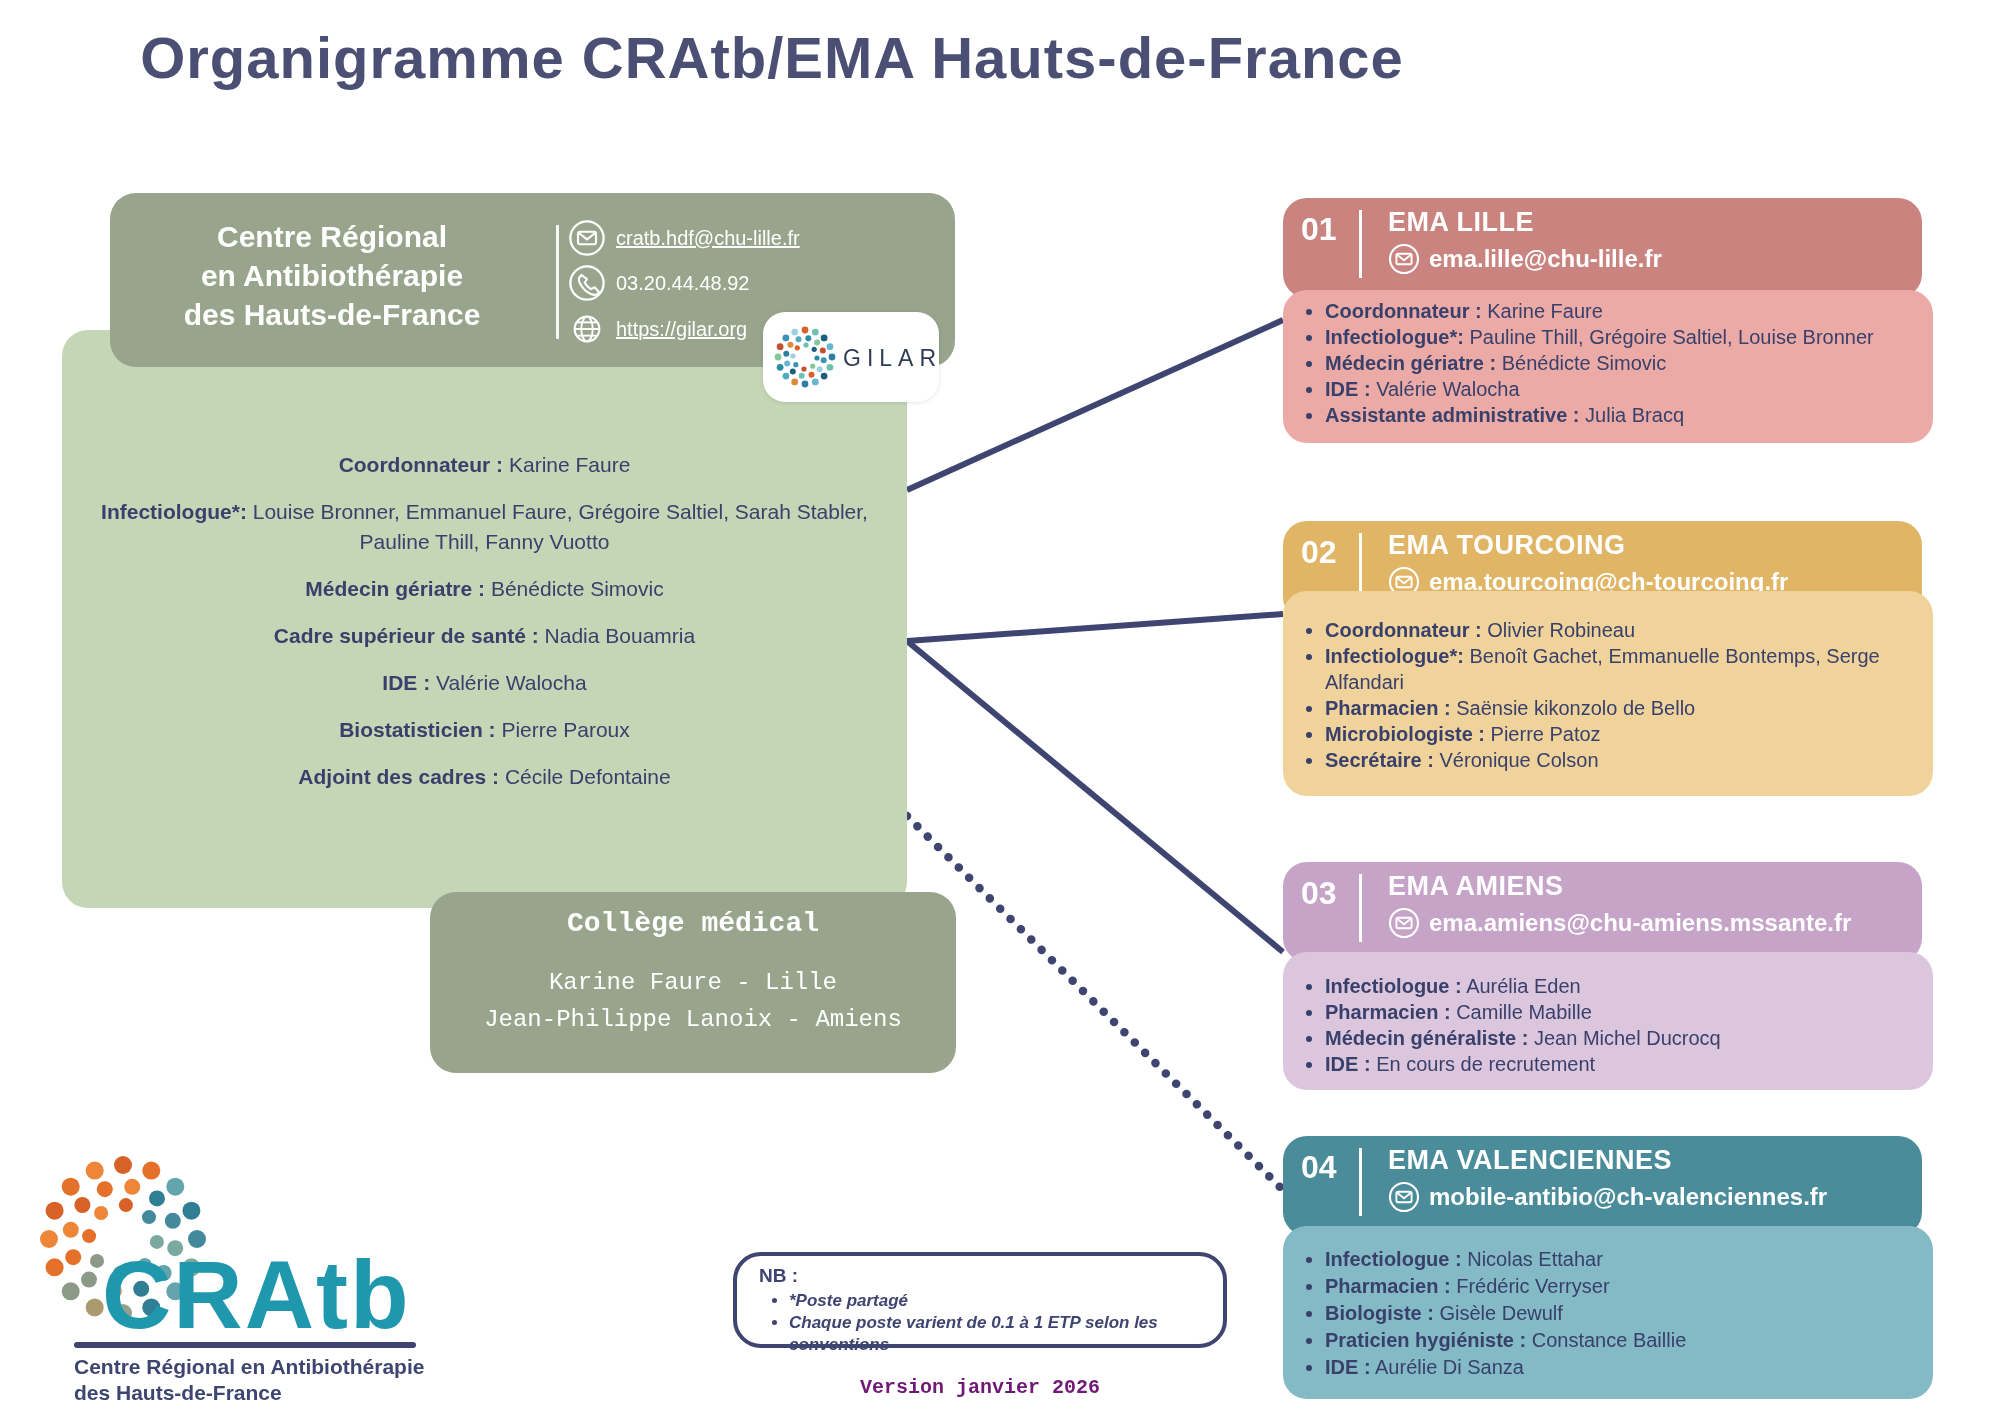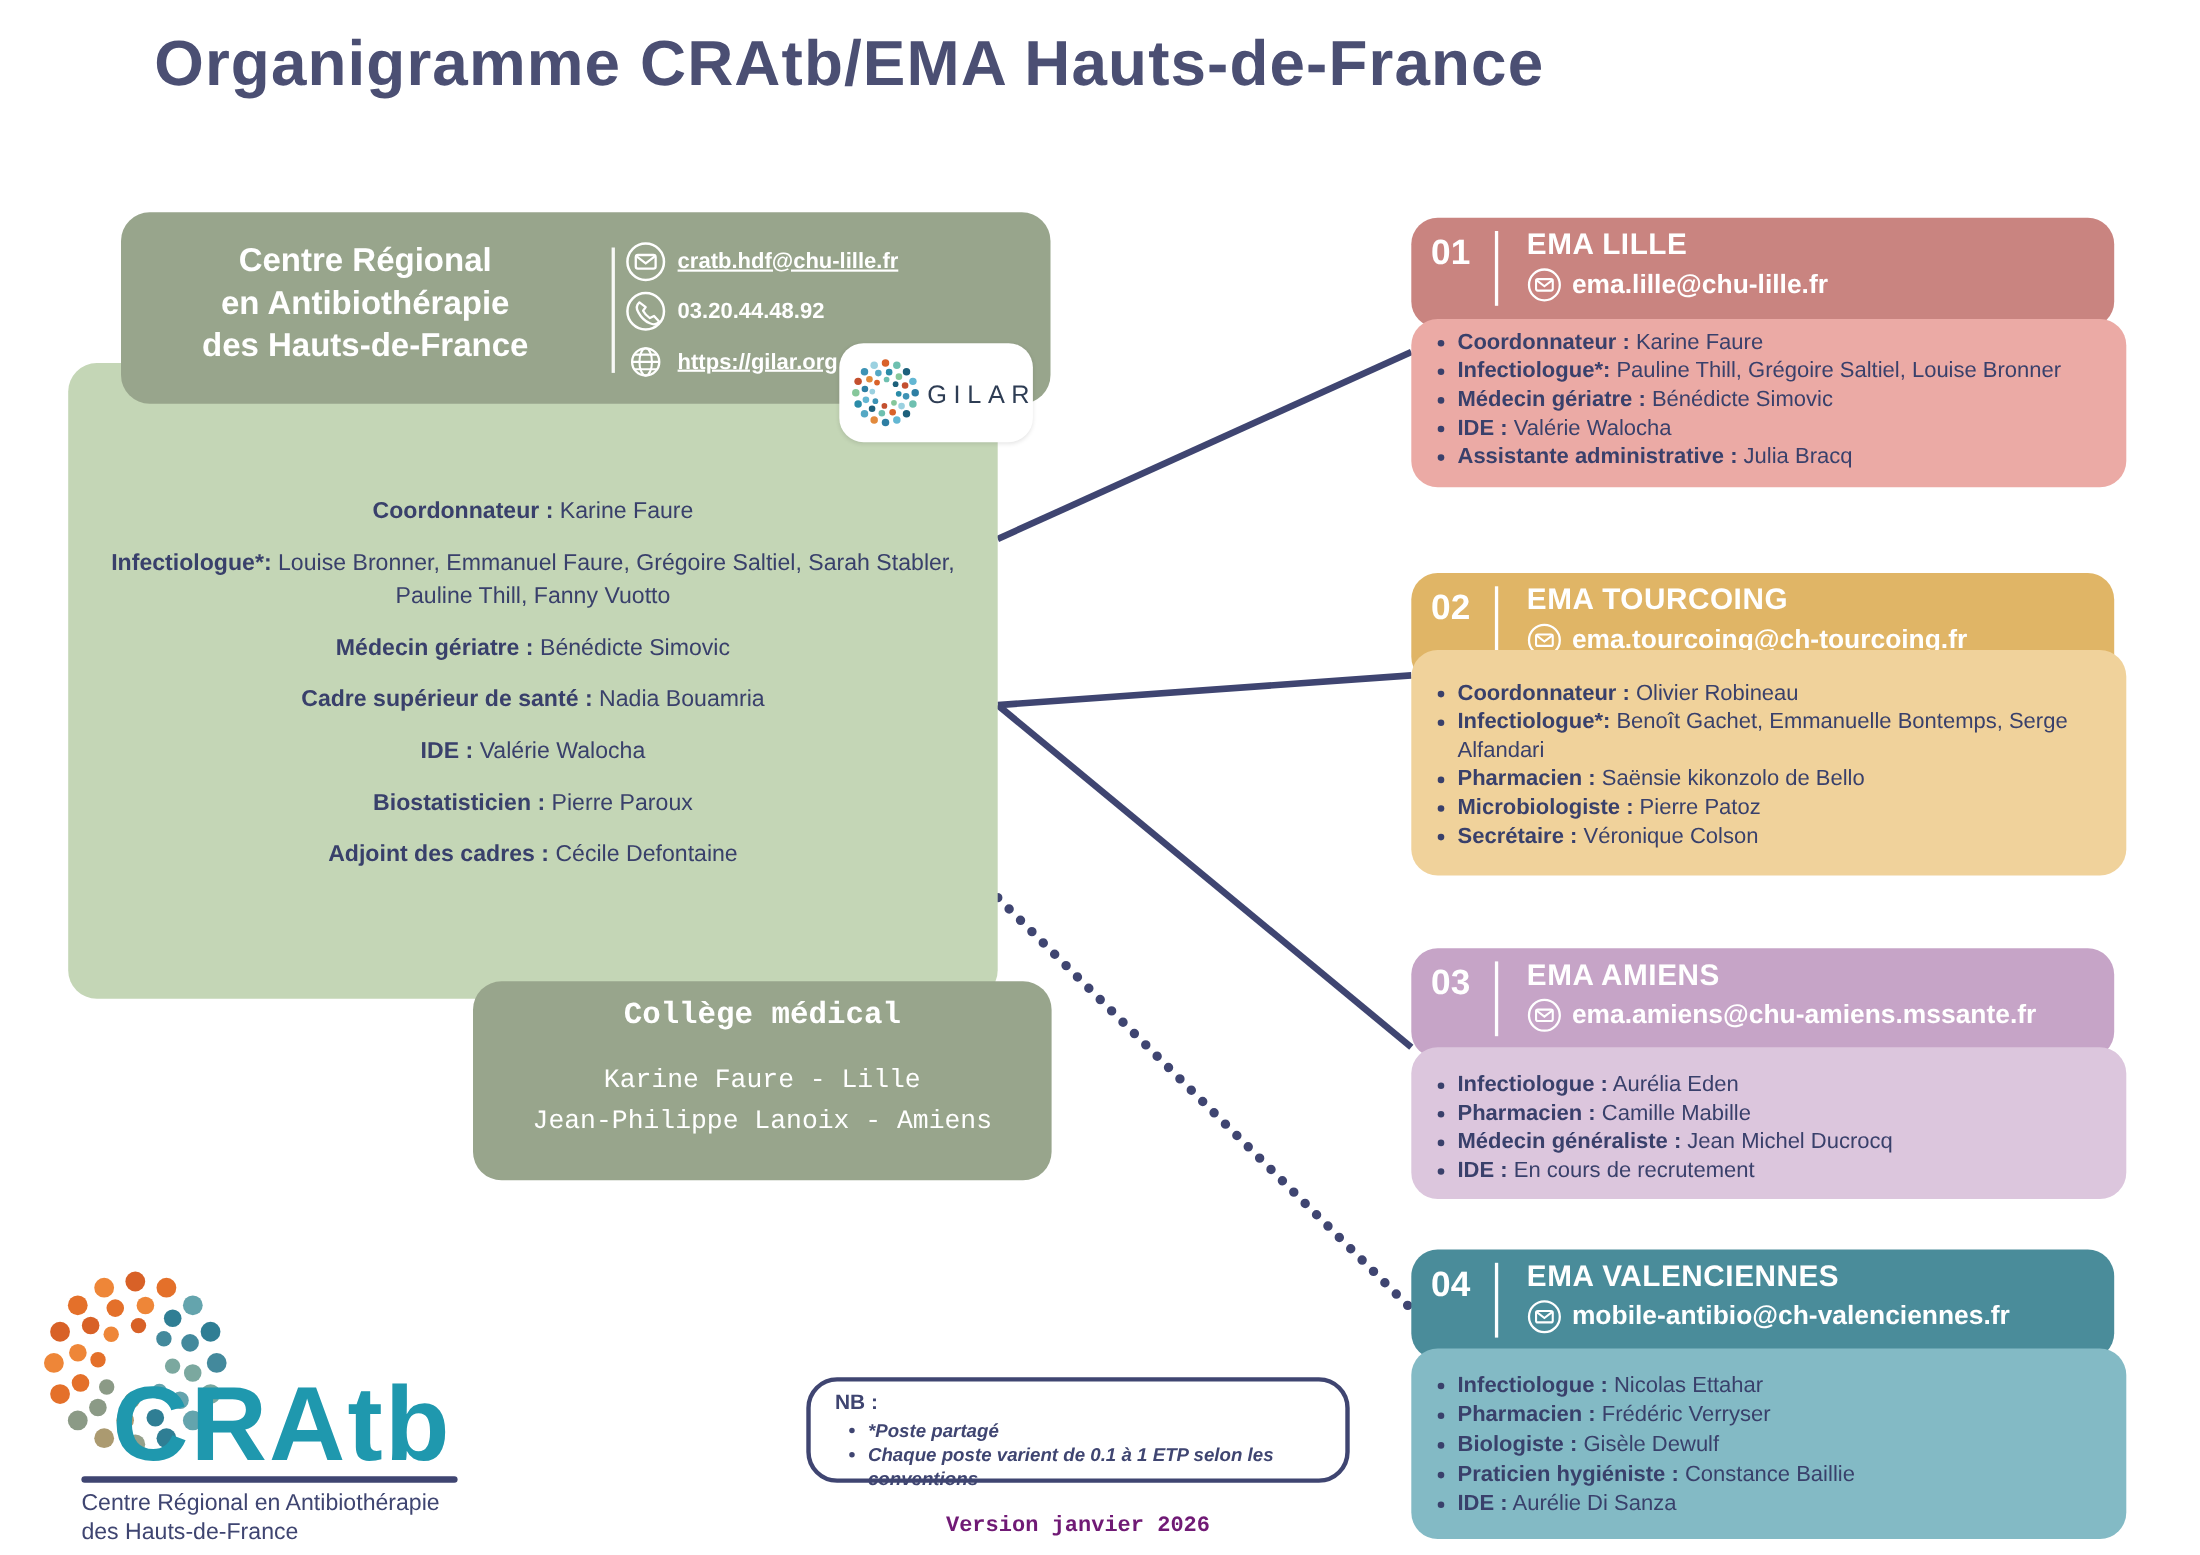--- a/index.html
+++ b/index.html
@@ -10,21 +10,21 @@
   #main-title{left:0;top:24px;width:1544px;text-align:center;font-size:58px;font-weight:700;
               color:#4b4f73;letter-spacing:1px;}
   
   #overlay{left:0;top:0;z-index:1;}
   
   #hdr-box{left:62px;top:193px;width:845px;height:174px;background:#98a58c;border-radius:26px;z-index:3;margin-left:48px;}
   #hdr-name{position:absolute;left:16px;top:24px;width:412px;text-align:center;color:#fff;
             font-size:30px;line-height:39px;font-weight:700;}
   #hdr-divider{position:absolute;left:446px;top:32px;width:3px;height:114px;background:rgba(255,255,255,.92);}
   .contact-row{position:absolute;left:458px;display:flex;align-items:center;gap:10px;color:#fff;}
-  .contact-row .txt{font-size:20px;font-weight:700;}
+  .contact-row .txt{font-size:20px;font-weight:400;}
   .u{text-decoration:underline;color:#fff;}
   a.u{cursor:pointer;}
   
   #gilar-box{left:763px;top:312px;width:176px;height:90px;background:#fff;border-radius:22px;z-index:4;
              box-shadow:0 1px 4px rgba(0,0,0,.10);}
   #gilar-text{position:absolute;left:80px;top:33px;font-size:23px;letter-spacing:6px;color:#2e3d54;}
   
   #main-box{left:62px;top:330px;width:845px;height:578px;background:#c4d6b6;border-radius:26px;z-index:2;}
   #main-roles{position:absolute;left:35px;top:120px;width:775px;text-align:center;
               font-size:21px;line-height:30px;color:#39406b;}
@@ -57,21 +57,21 @@
   #nb-box{left:733px;top:1252px;width:494px;height:96px;background:#fff;border:4px solid #3f4571;
           border-radius:28px;box-sizing:border-box;z-index:2;}
   #nb-title{position:absolute;left:22px;top:9px;font-size:19px;font-weight:700;color:#3f4571;}
   #nb-box ul{margin:34px 0 0 0;padding:0 10px 0 52px;list-style:disc;color:#3f4571;font-style:italic;}
   #nb-box li{font-size:17px;font-weight:700;line-height:22px;}
   #version-label{left:733px;top:1376px;width:494px;text-align:center;font-size:20px;font-weight:700;color:#701a75;z-index:2;font-family:Liberation Mono, monospace;}
   
   #cratb-logo{left:28px;top:1140px;width:420px;height:270px;z-index:2;}
   #cratb-word{position:absolute;left:74px;top:100px;font-size:96px;font-weight:700;color:#1f98ae;letter-spacing:2px;}
   #cratb-line{position:absolute;left:46px;top:202px;width:342px;height:6px;background:#3f4571;border-radius:3px;}
-  #cratb-sub{position:absolute;left:46px;top:214px;font-size:21px;font-weight:400;line-height:26px;color:#3f4571;}
+  #cratb-sub{position:absolute;left:46px;top:214px;font-size:21px;font-weight:700;line-height:26px;color:#3f4571;}
   svg{display:block;}
 </style>
 </head>
 <body>
 
 <div id="canvas">
 
   <svg id="overlay" class="abs" width="2000" height="1414">
     <line x1="907" y1="490" x2="1283" y2="320" stroke="#3f4571" stroke-width="6"></line>
     <line x1="907" y1="641" x2="1283" y2="614" stroke="#3f4571" stroke-width="6"></line>

